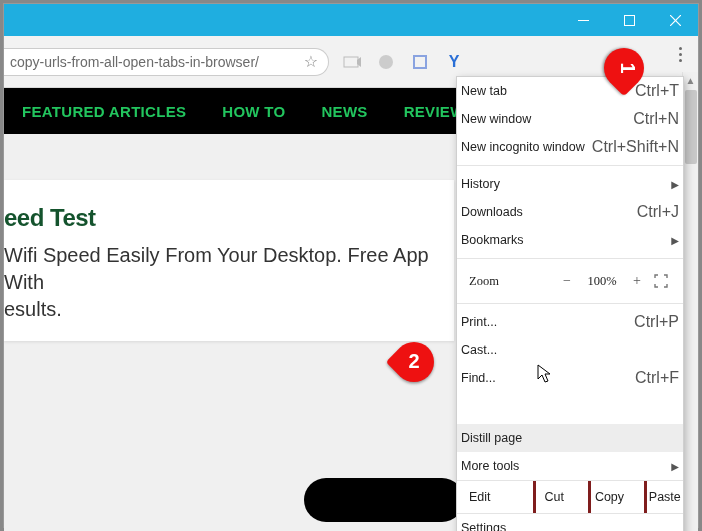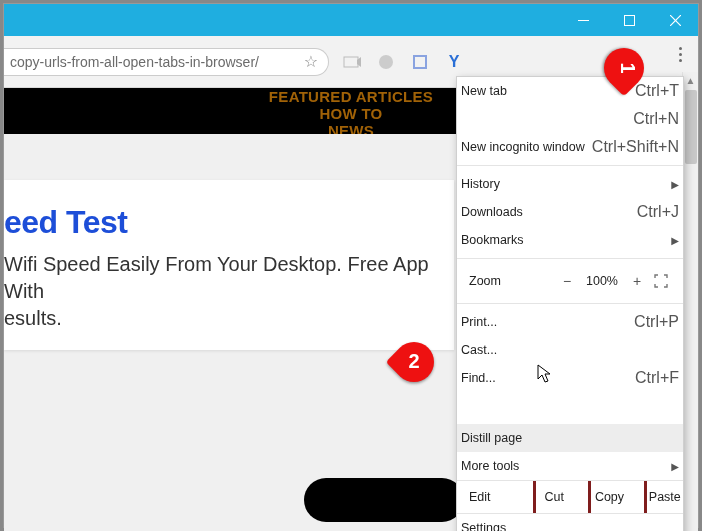--- a/index.html
+++ b/index.html
@@ -9,39 +9,39 @@
   .winbtn { width: 46px; height: 30px; display: flex; align-items: center; justify-content: center; color: #fff; }
   .winbtn svg { width: 11px; height: 11px; stroke: #fff; stroke-width: 1; fill: none; }
   .winbtn.close svg { stroke-width: 1.2; }
   .addrbar { height: 52px; background: #f2f2f2; display: flex; align-items: center; border-bottom: 1px solid #d9d9d9; position: relative; }
   .addr { flex: 0 0 auto; width: 325px; height: 28px; background: #fff; border: 1px solid #ccc; border-left: none; border-radius: 0 14px 14px 0; display: flex; align-items: center; padding: 0 10px 0 6px; color: #6b6b6b; font-size: 14px; overflow: hidden; white-space: nowrap; }
   .addr .star { margin-left: auto; color: #888; font-size: 16px; }
   .ext-icons { display: flex; align-items: center; gap: 16px; margin-left: 14px; }
   .ext { width: 18px; height: 18px; display: flex; align-items: center; justify-content: center; color: #888; }
   .menu3 { position: absolute; right: 8px; top: 8px; width: 20px; height: 20px; display: flex; flex-direction: column; align-items: center; justify-content: center; gap: 3px; }
   .menu3 span { width: 3px; height: 3px; background: #6b6b6b; border-radius: 50%; }
-  .navbar { height: 46px; background: #000; display: flex; color: #a16207; align-items: center; flex-direction: column; }
+  .navbar { height: 46px; background: #000; display: flex; color: #22c55e; align-items: center; }
   .navitem { padding: 0 18px; font-weight: 700; font-size: 15px; letter-spacing: .3px; white-space: nowrap; }
   .content { position: relative; background: #f0f0f0; height: calc(100% - 32px - 36px - 46px); overflow: hidden; padding-left: 0; }
   .panel { position: absolute; left: 0; top: 46px; width: 450px; background: #fff; padding: 24px 20px 18px 0; box-shadow: 0 1px 3px rgba(0,0,0,.1); }
-  .headline { font-size: 32px; font-weight: 800; color: #1d4ed8; margin-bottom: 10px; letter-spacing: -.5px; }
+  .headline { font-size: 24px; font-weight: 800; color: #14532d; margin-bottom: 10px; letter-spacing: -.5px; }
   .sub { font-size: 20px; color: #333; line-height: 1.35; }
   .pillbtn { position: absolute; left: 300px; top: 344px; width: 160px; height: 44px; background: #000; border-radius: 22px; }
   .scrollbar { position: absolute; right: 0; top: 68px; width: 16px; height: calc(100% - 68px); background: #f0f0f0; border-left: 1px solid #e3e3e3; }
   .scrollbar .arrow { height: 16px; display: flex; align-items: center; justify-content: center; color: #888; font-size: 10px; }
   .scrollbar .thumb { position: absolute; left: 2px; top: 18px; width: 12px; height: 74px; background: #c8c8c8; border-radius: 2px; }
   
   .ctxmenu { position: absolute; right: 14px; top: 72px; width: 228px; background: #fff; border: 1px solid #cfcfcf; box-shadow: 2px 3px 8px rgba(0,0,0,.25); font-size: 12.5px; color: #222; }
   .mi { display: flex; align-items: center; height: 28px; padding: 0 4px; position: relative; justify-content: flex-end; }
   .mi .lbl { flex: 1; }
   .mi .sc { color: #555; font-size: 16px; }
   .mi .arr { color: #555; font-size: 10px; }
   .mi.hover { background: #ededed; margin-top: 32px; }
   .sep { height: 1px; background: #e4e4e4; margin: 4px 0; }
-  .zoomrow { display: flex; align-items: center; height: 36px; padding: 0 10px 0 12px; }
+  .zoomrow { display: flex; align-items: center; height: 36px; padding: 0 10px 0 12px; font-family: Liberation Serif, serif; }
   .zoomrow .lbl { flex: 1; }
   .zbtn { width: 24px; text-align: center; color: #555; font-size: 14px; }
   .zpct { width: 46px; text-align: center; }
   .fsbtn { width: 24px; height: 18px; display: flex; align-items: center; justify-content: center; }
   .fsbtn svg { width: 14px; height: 14px; stroke: #777; stroke-width: 1.4; fill: none; }
   .editrow { display: flex; height: 34px; border-top: 1px solid #e4e4e4; border-bottom: 1px solid #e4e4e4; }
   .editrow .ed { flex: 0 0 60px; display: flex; align-items: center; padding-left: 12px; }
   .editrow .cell { flex: 1; border-left: 3px solid #7f1d1d; display: flex; align-items: center; justify-content: center; margin-left: 16px; }
   
   .callout { position: absolute; width: 40px; height: 40px; background: #e11; border-radius: 50% 50% 50% 4px; transform: rotate(45deg); box-shadow: 1px 1px 3px rgba(0,0,0,.4); }
@@ -131,20 +131,21 @@
     <div class="arrow">▲</div>
     <div class="thumb"></div>
   </div>
 
   <div class="ctxmenu">
     <div class="mi">
         <span class="lbl">New tab</span>
         <span class="sc">Ctrl+T</span>
       </div>
     <div class="mi">
+        <span class="lbl">New window</span>
         <span class="sc">Ctrl+N</span>
       </div>
     <div class="mi">
         <span class="lbl">New incognito window</span>
         <span class="sc">Ctrl+Shift+N</span>
       </div>
     <div class="sep"></div>
     <div class="mi">
         <span class="lbl">History</span>
         <span class="arr">▶</span>

